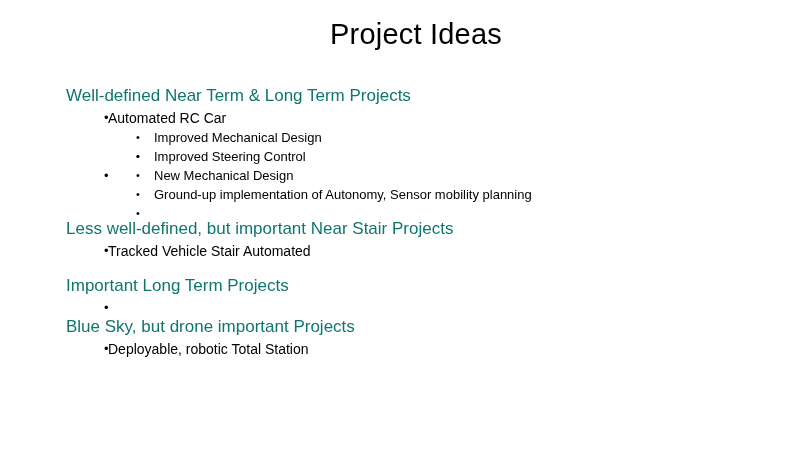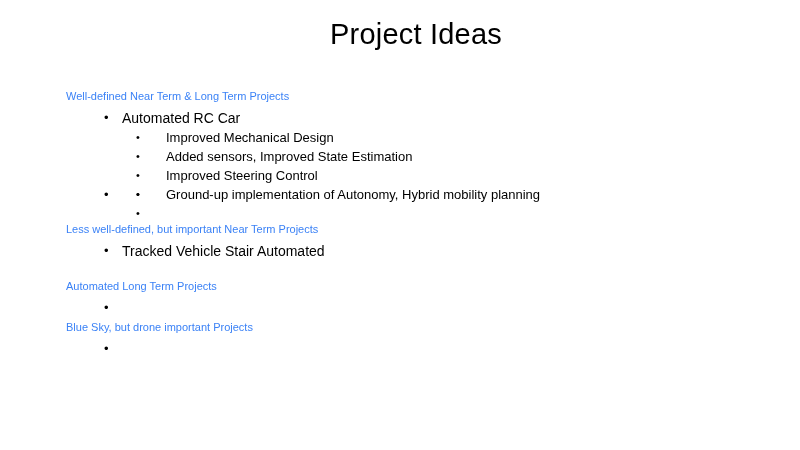--- a/index.html
+++ b/index.html
@@ -34,61 +34,61 @@
   .body-block {
     position: absolute;
     top: 84px;
     left: 66px;
     width: 700px;
   }
   .section {
     margin-bottom: 0;
   }
   .section-heading {
-    font-size: 11px;
+    font-size: 17px;
     line-height: 24px;
-    color: #3b82f6;
+    color: #0f766e;
     margin: 0;
     white-space: nowrap;
   }
   .lvl1 {
     font-size: 14px;
     line-height: 20px;
     margin: 0;
     padding-left: 36px;
     position: relative;
     white-space: nowrap;
   }
   .lvl1 .bullet {
     position: absolute;
     left: 38px;
     top: 0;
     font-size: 13px;
   }
   .lvl1 .txt {
     display: inline-block;
-    margin-left: 20px;
+    margin-left: 6px;
   }
   .lvl2 {
     font-size: 13px;
     line-height: 19px;
     margin: 0;
     padding-left: 68px;
     position: relative;
     white-space: nowrap;
   }
   .lvl2 .bullet {
     position: absolute;
     left: 70px;
     top: 0;
     font-size: 11px;
   }
   .lvl2 .txt {
     display: inline-block;
-    margin-left: 32px;
+    margin-left: 20px;
   }
   .gap-med { height: 13px; }
   .gap-large { height: 17px; }
 </style>
 </head>
 <body>
 
 <div class="slide">
 
   <div class="slide-title">Project Ideas</div>
@@ -100,63 +100,64 @@
       <p class="lvl1">
         <span class="bullet">•</span>
         <span class="txt">Automated RC Car</span>
       </p>
       <p class="lvl2">
         <span class="bullet">•</span>
         <span class="txt">Improved Mechanical Design</span>
       </p>
       <p class="lvl2">
         <span class="bullet">•</span>
-        <span class="txt">Added sensors, Improved State Estimation</span>
       </p>
       <p class="lvl2">
         <span class="bullet">•</span>
         <span class="txt">Improved Steering Control</span>
       </p>
       <p class="lvl1">
         <span class="bullet">•</span>
       </p>
       <p class="lvl2">
         <span class="bullet">•</span>
+        <span class="txt">New Mechanical Design</span>
       </p>
       <p class="lvl2">
         <span class="bullet">•</span>
-        <span class="txt">Ground-up implementation of Autonomy, Hybrid mobility planning</span>
+        <span class="txt">Ground-up implementation of Autonomy, Sensor mobility planning</span>
       </p>
       <p class="lvl2">
         <span class="bullet">•</span>
       </p>
     </div>
 
     <div class="gap-med"></div>
 
     <div class="section">
-      <p class="section-heading">Less well-defined, but important Near Term Projects</p>
+      <p class="section-heading">Less well-defined, but important Near Stair Projects</p>
       <p class="lvl1">
         <span class="bullet">•</span>
         <span class="txt">Tracked Vehicle Stair Automated</span>
       </p>
     </div>
 
     <div class="gap-med"></div>
 
     <div class="section">
-      <p class="section-heading">Automated Long Term Projects</p>
+      <p class="section-heading">Important Long Term Projects</p>
       <p class="lvl1">
         <span class="bullet">•</span>
       </p>
     </div>
 
     <div class="gap-large"></div>
 
     <div class="section">
       <p class="section-heading">Blue Sky, but drone important Projects</p>
       <p class="lvl1">
         <span class="bullet">•</span>
+        <span class="txt"> Deployable, robotic Total Station</span>
       </p>
     </div>
 
   </div>
 </div>
 
 </body></html>

